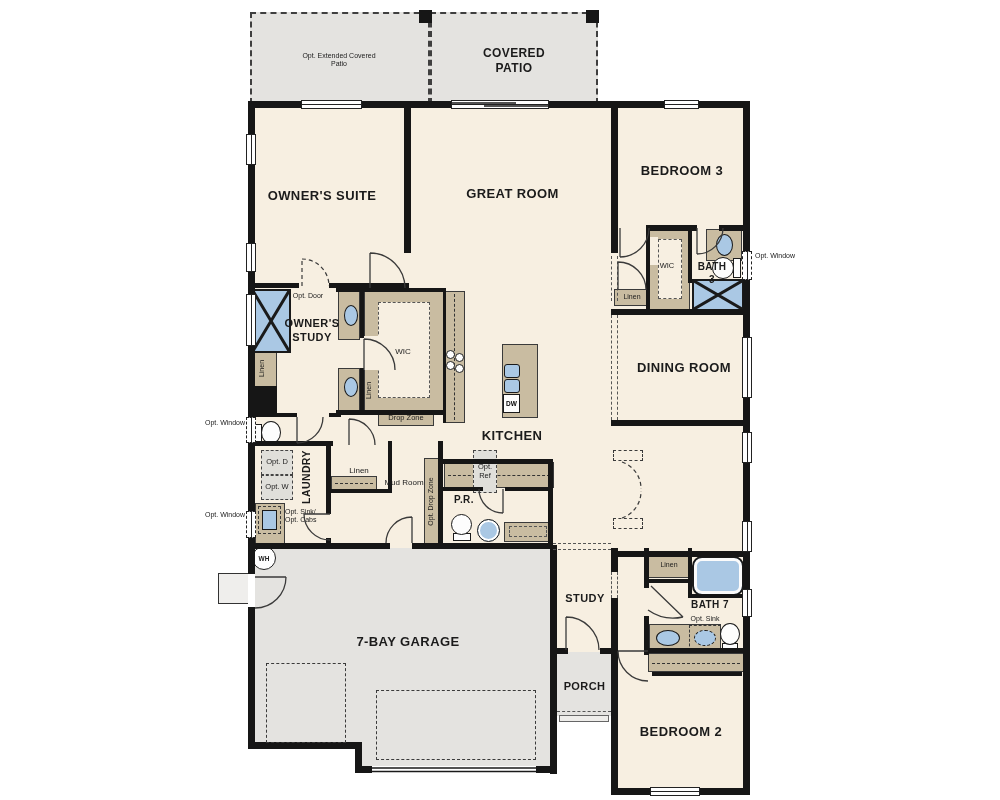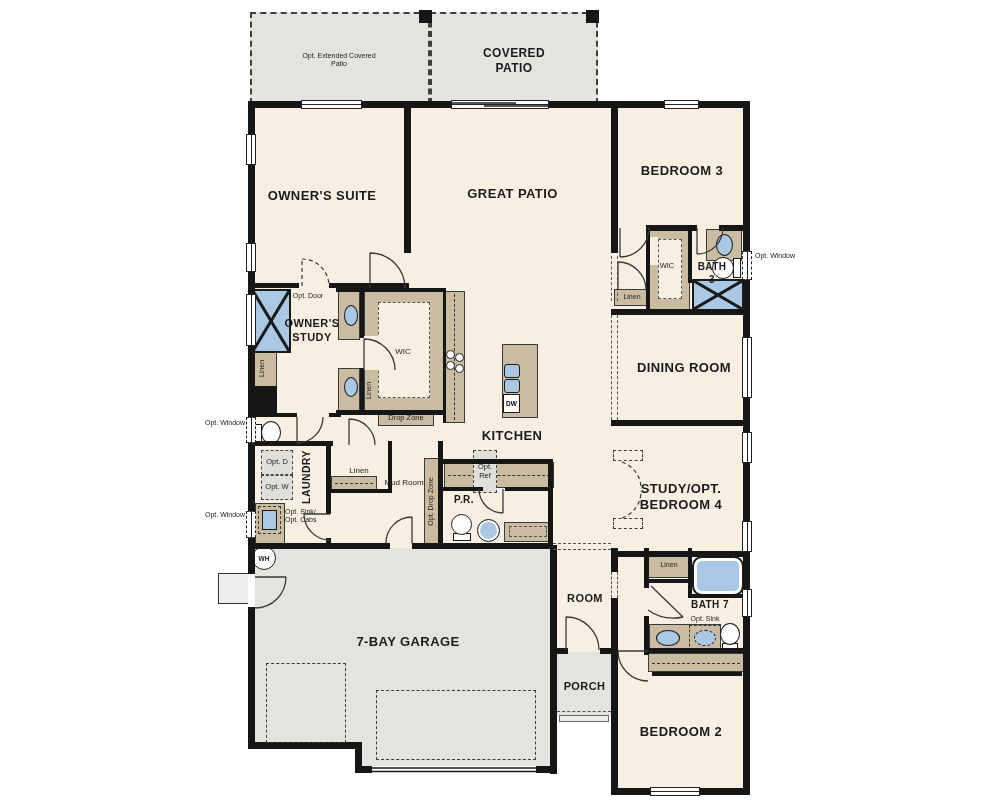--- a/index.html
+++ b/index.html
@@ -253,28 +253,27 @@
   <div class="dhp" style="left:553px;top:543px;width:58px;height:7px"></div>
   <div class="dvp" style="left:611px;top:572px;width:7px;height:26px"></div>
   <div class="dashedrect" style="left:613px;top:450px;width:30px;height:11px"></div>
   <div class="dashedrect" style="left:613px;top:518px;width:30px;height:11px"></div>
   <div class="dashedrect" style="left:266px;top:663px;width:80px;height:80px"></div>
   <div class="dashedrect" style="left:376px;top:690px;width:160px;height:70px"></div>
   <div class="abs" style="left:557px;top:711px;width:54px;height:0;border-top:1px dashed #555"></div>
   <div class="abs" style="left:559px;top:715px;width:50px;height:7px;border:1px solid #666;background:#eeedea;box-sizing:border-box"></div>
 
   <div class="lbl s13" style="left:262px;top:188px;width:120px">OWNER'S SUITE</div>
-  <div class="lbl s13" style="left:465px;top:186px;width:95px">GREAT PATIO</div>
+  <div class="lbl s13" style="left:465px;top:186px;width:95px">GREAT ROOM</div>
   <div class="lbl s13" style="left:622px;top:163px;width:120px">BEDROOM 3</div>
   <div class="lbl s13" style="left:624px;top:360px;width:120px">DINING ROOM</div>
-  <div class="lbl s13" style="left:626px;top:481px;width:110px">STUDY/OPT. BEDROOM 4</div>
   <div class="lbl s13" style="left:464px;top:428px;width:96px">KITCHEN</div>
   <div class="lbl s13" style="left:328px;top:634px;width:160px">7-BAY GARAGE</div>
   <div class="lbl s13" style="left:626px;top:724px;width:110px">BEDROOM 2</div>
-  <div class="lbl s11" style="left:558px;top:592px;width:54px">ROOM</div>
+  <div class="lbl s11" style="left:558px;top:592px;width:54px">STUDY</div>
   <div class="lbl s11" style="left:557px;top:680px;width:55px">PORCH</div>
   <div class="lbl s10" style="left:680px;top:599px;width:60px">BATH 7</div>
   <div class="lbl s10" style="left:694px;top:261px;width:36px">BATH 3</div>
   <div class="lbl s11" style="left:274px;top:317px;width:76px">OWNER'S STUDY</div>
   <div class="lbl s10" style="left:446px;top:494px;width:36px">P.R.</div>
 
   <div class="sm" style="left:378px;top:347px;width:50px">WIC</div>
   <div class="sm" style="left:648px;top:261px;width:38px;font-size:7.5px">WIC</div>
   <div class="sm" style="left:382px;top:478px;width:44px">Mud Room</div>
   <div class="sm" style="left:336px;top:466px;width:46px">Linen</div>

